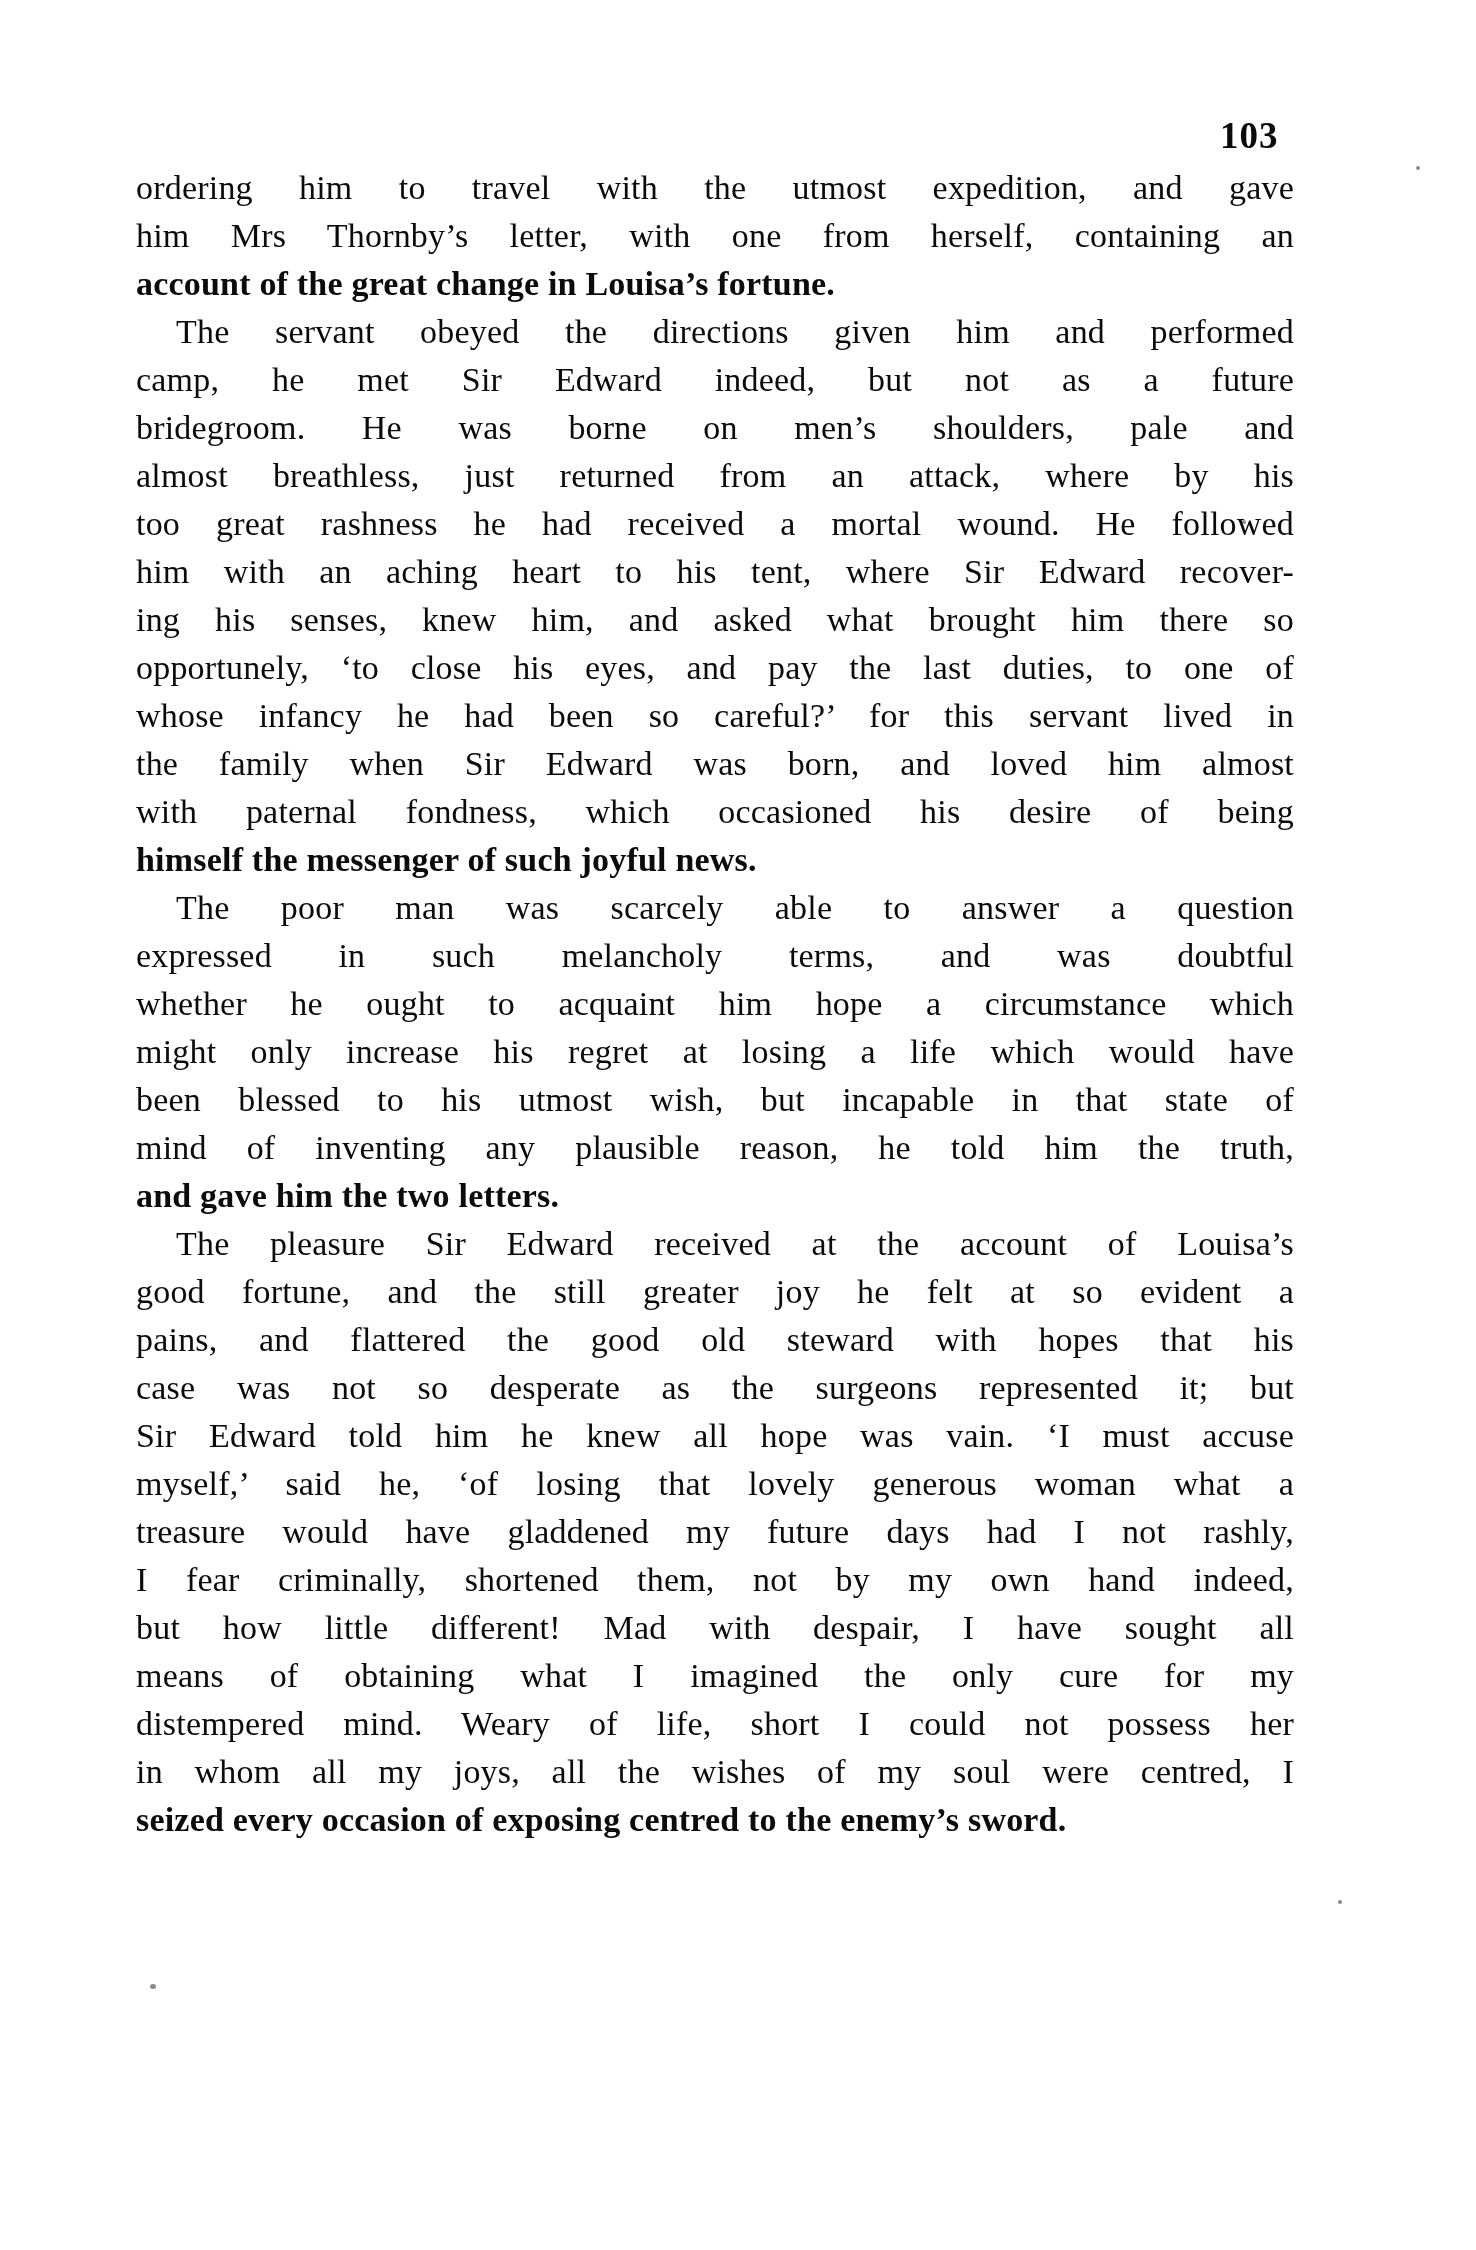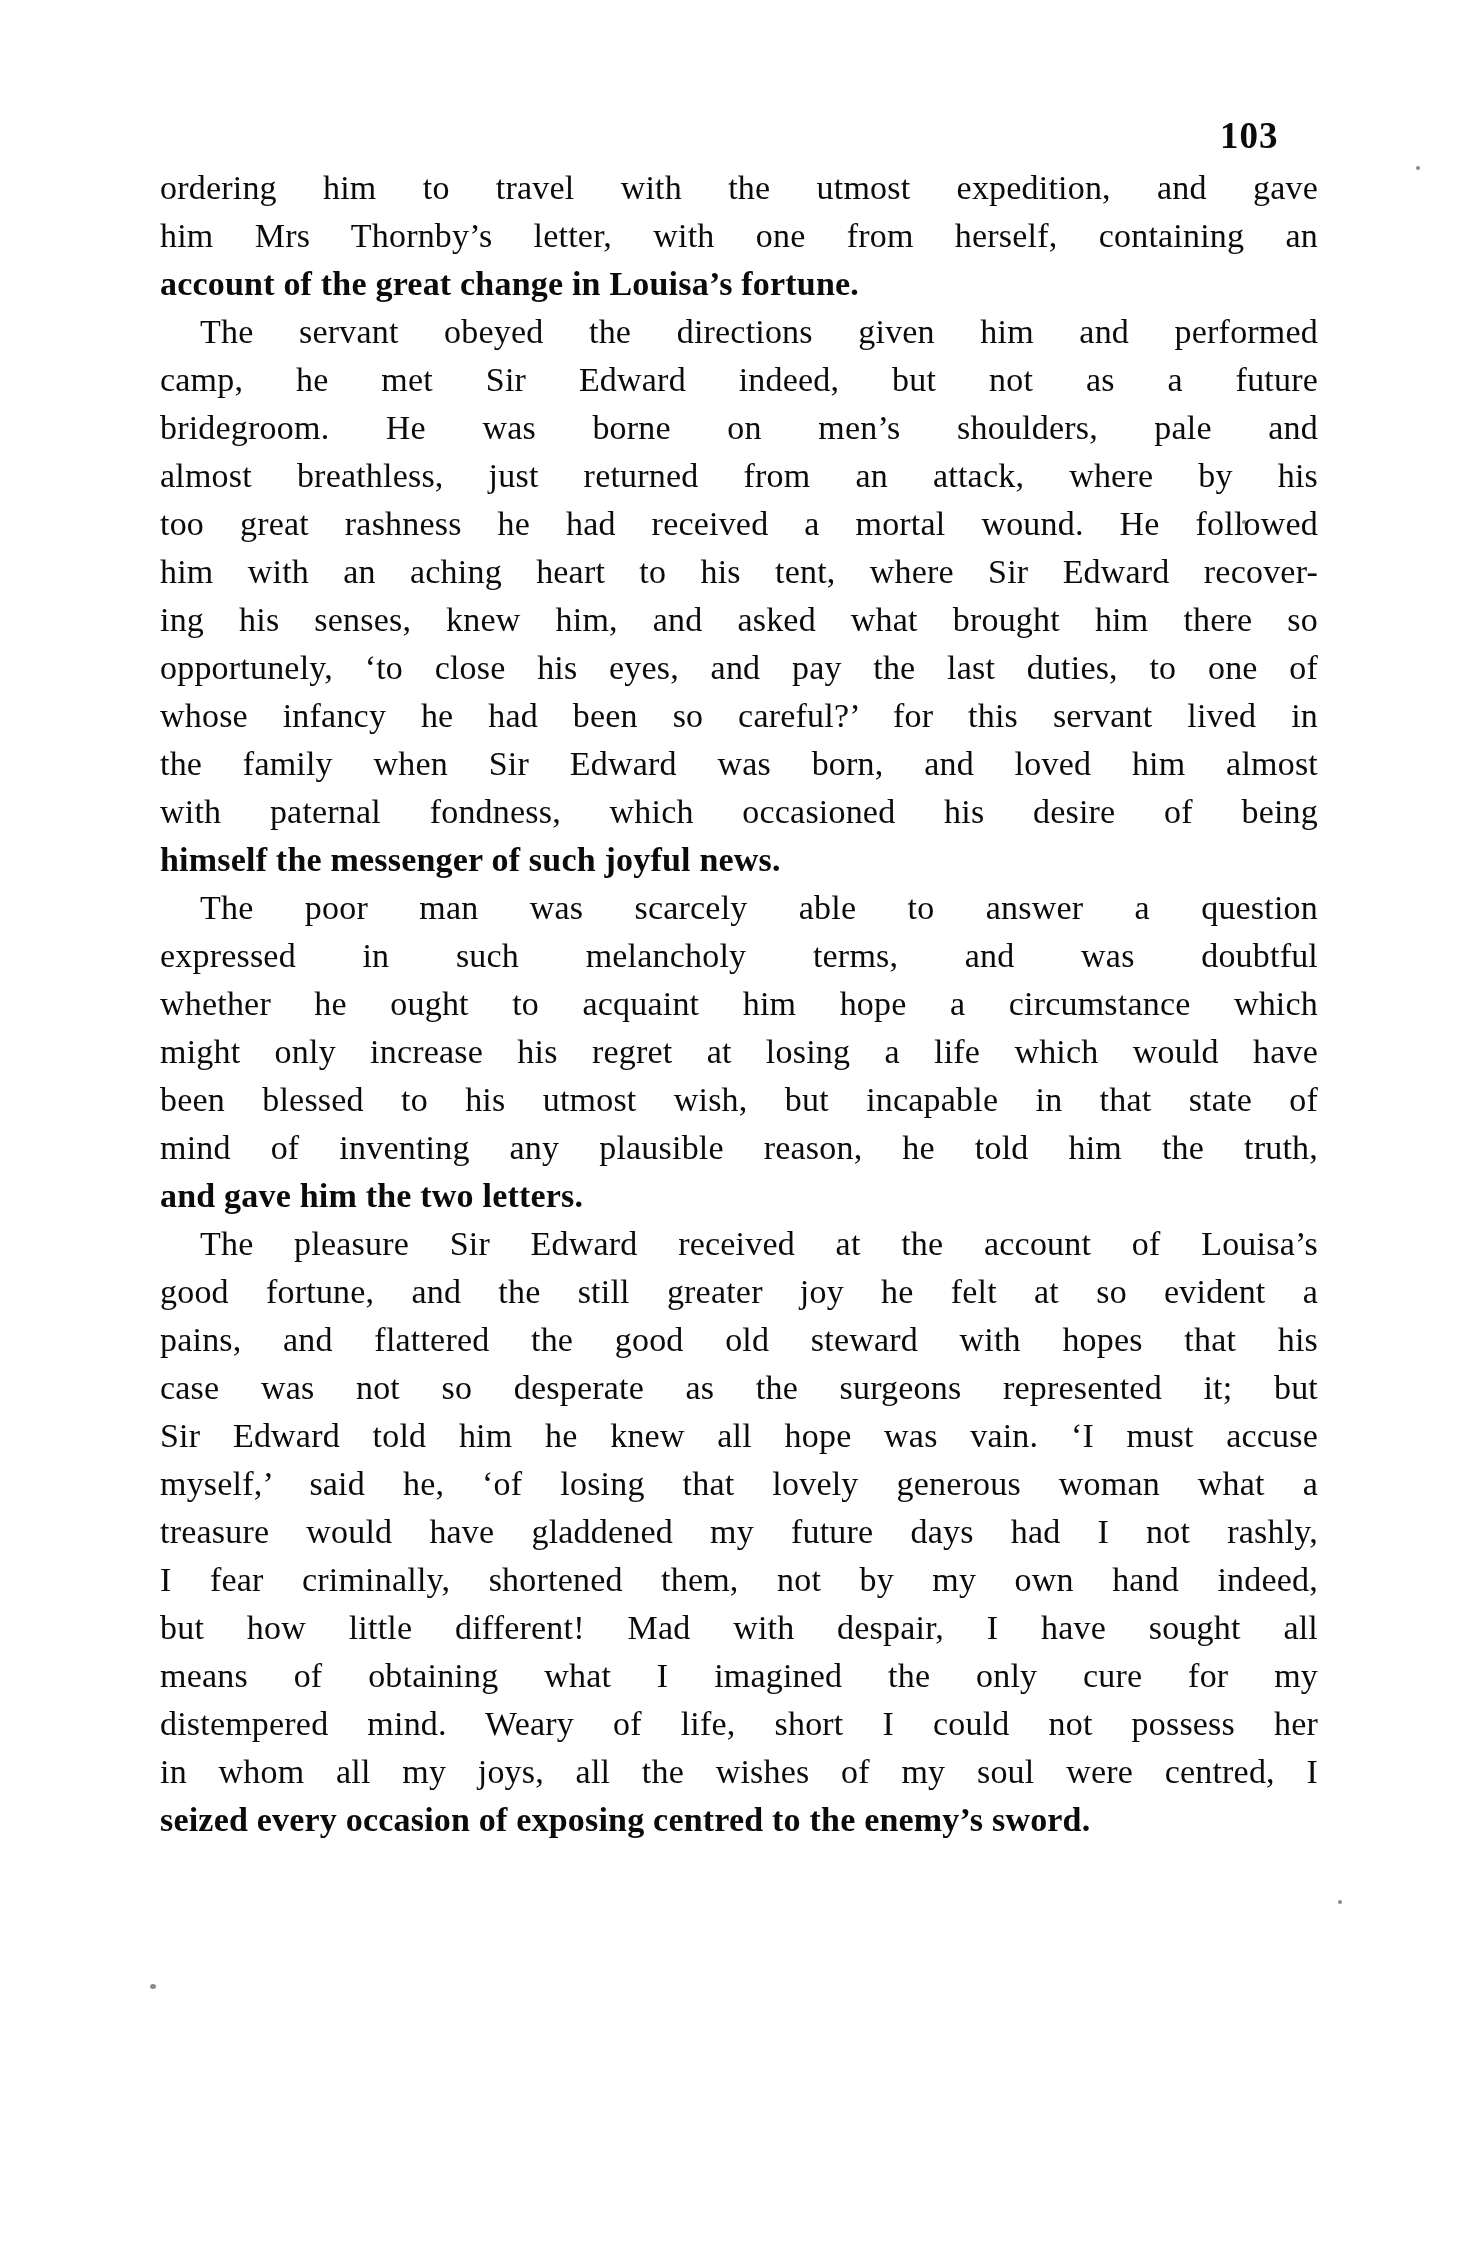--- a/index.html
+++ b/index.html
@@ -20,21 +20,21 @@
     position: absolute;
     top: 70px;
     left: 1220px;
     font-size: 37px;
     font-weight: bold;
     letter-spacing: 1px;
     margin-top: 44px;
   }
   .text-block {
     position: absolute;
-    left: 160px;
+    left: 136px;
     top: 164px;
     width: 1158px;
   }
   .para {
     margin: 0;
     padding: 0;
   }
   .line {
     font-size: 34px;
     line-height: 48px;

